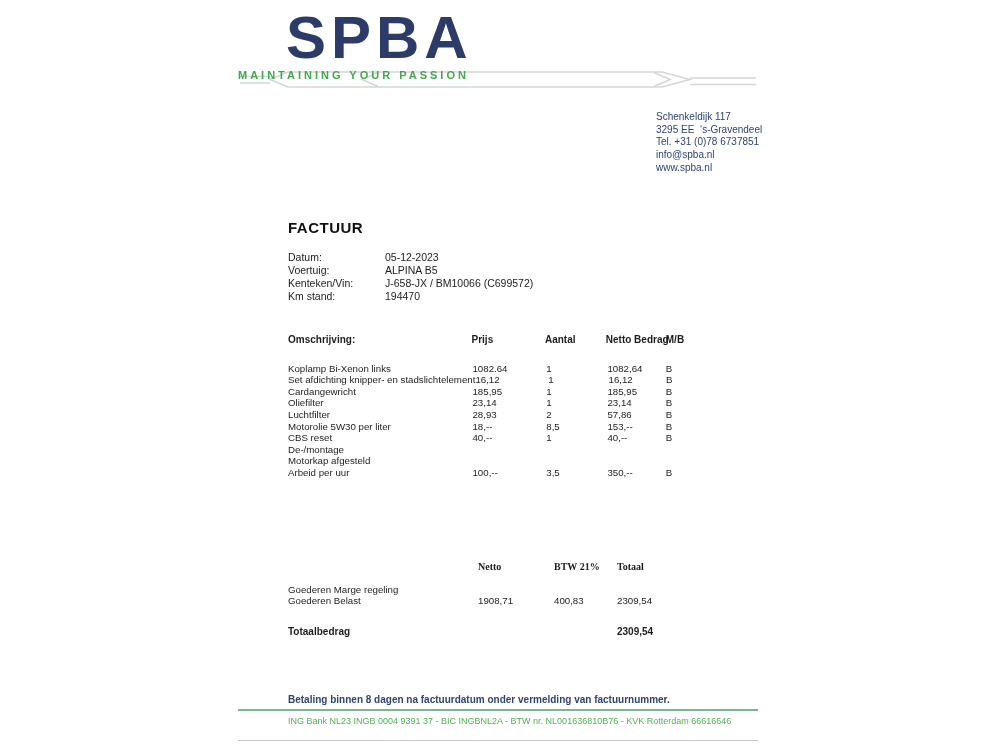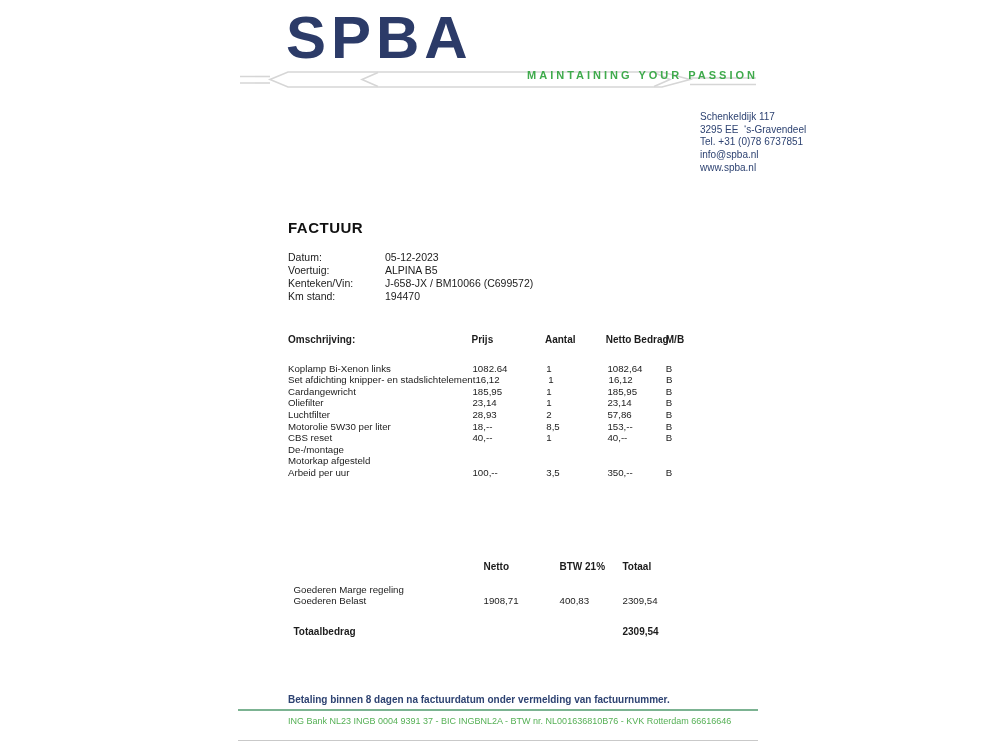--- a/index.html
+++ b/index.html
@@ -31,35 +31,34 @@
     top: 62px;
     width: 520px;
     height: 30px;
   }
   .ribbon-svg { position: absolute; left: 0; top: 0; }
   .tagline {
     position: absolute;
     left: 0;
     top: 7px;
     width: 520px;
-    text-align: right;
+    text-align: left;
     font-size: 11px;
     font-weight: bold;
     letter-spacing: 3px;
     color: #3faa4c;
   }
   
   .address {
     position: absolute;
     left: 656px;
     top: 111px;
     font-size: 10px;
     line-height: 12.7px;
     color: #2e4372;
-    margin-left: 44px;
   }
   .addr-line { white-space: pre-wrap; }
   
   .doc-title {
     position: absolute;
     left: 288px;
     top: 219px;
     font-size: 15px;
     font-weight: bold;
     letter-spacing: 0.5px;
@@ -70,31 +69,31 @@
     position: absolute;
     left: 288px;
     top: 251px;
     font-size: 10.5px;
     line-height: 13px;
   }
   .meta-row { display: flex; }
   .meta-label { width: 97px; }
   
   .items { position: absolute; left: 288px; top: 334px; width: 400px; font-size: 9.7px; }
-  .trow { display: flex; line-height: 11.6px; white-space: nowrap; justify-content: center; }
+  .trow { display: flex; line-height: 11.6px; white-space: nowrap; }
   .thead { font-weight: bold; font-size: 10px; }
   .c-desc  { width: 190px; }
   .c-price { width: 76px; }
   .c-qty   { width: 63px; }
   .c-net   { width: 60px; }
   .c-mb    { width: 23px; }
   .items .body { margin-top: 17px; }
   
   .totals { position: absolute; left: 288px; top: 561px; width: 400px; font-size: 9.7px; }
-  .totals .thead { margin-bottom: 11px; }
+  .totals .thead { margin-bottom: 11px; font-family: Liberation Serif, serif; }
   .grand { margin-top: 19px; font-weight: bold; font-size: 10px; }
   
   .pay-note {
     position: absolute;
     left: 288px;
     top: 694px;
     font-size: 10px;
     font-weight: bold;
     color: #2e4372;
   }

